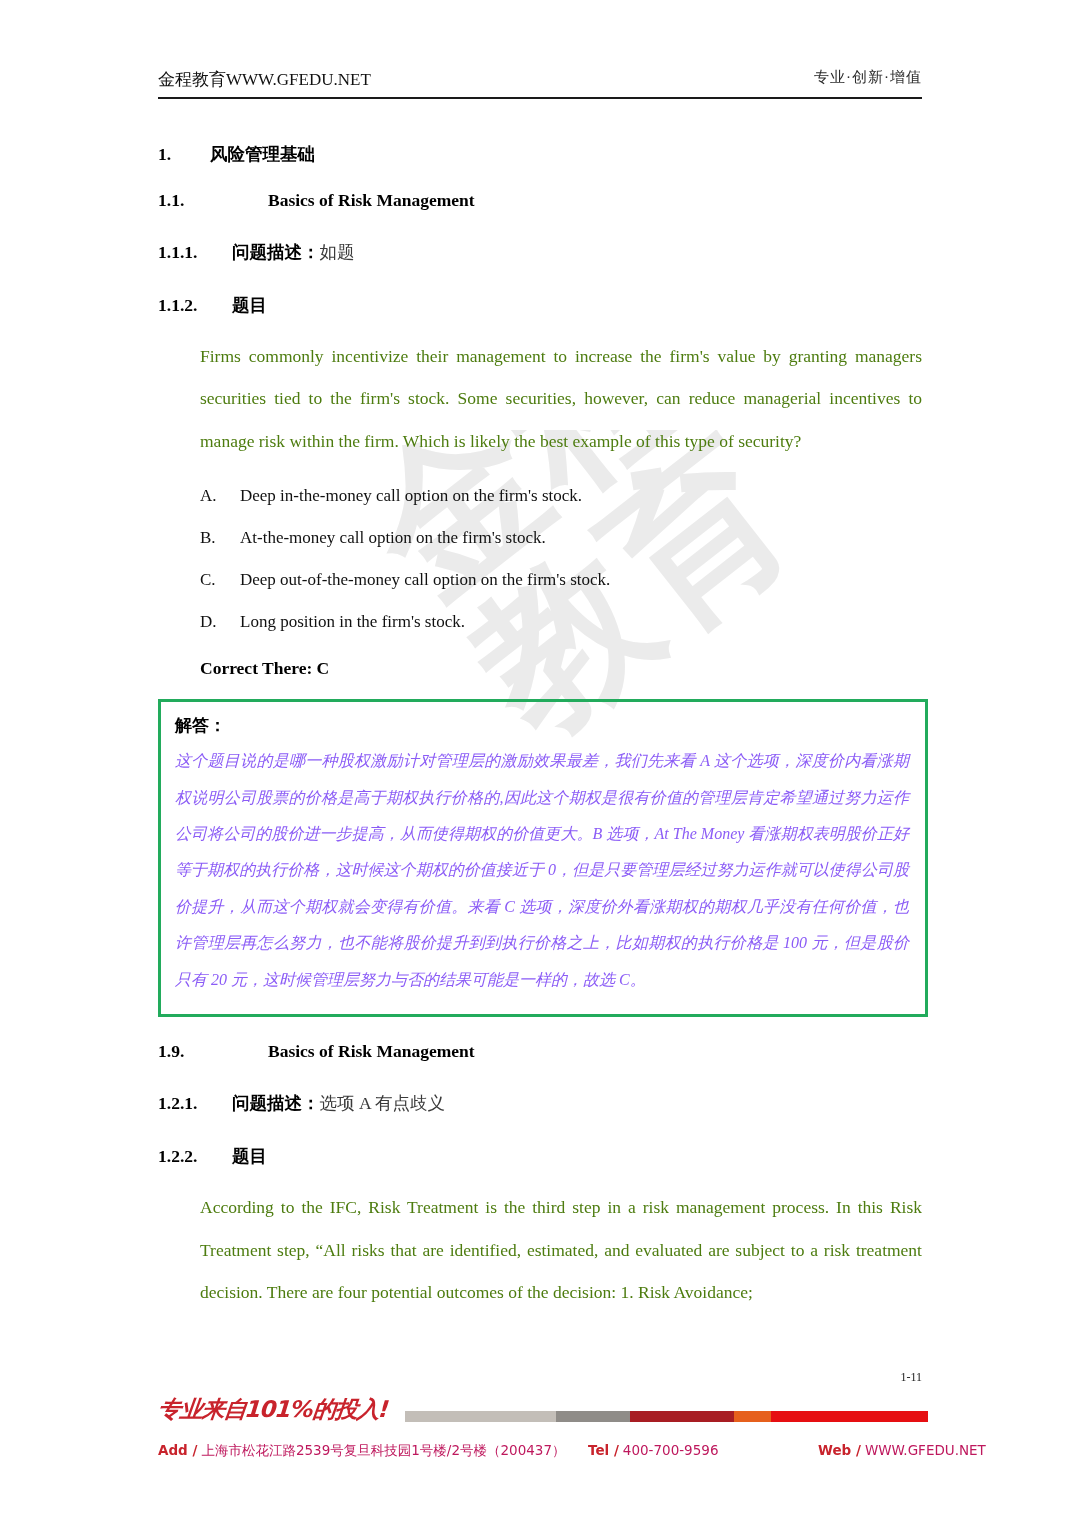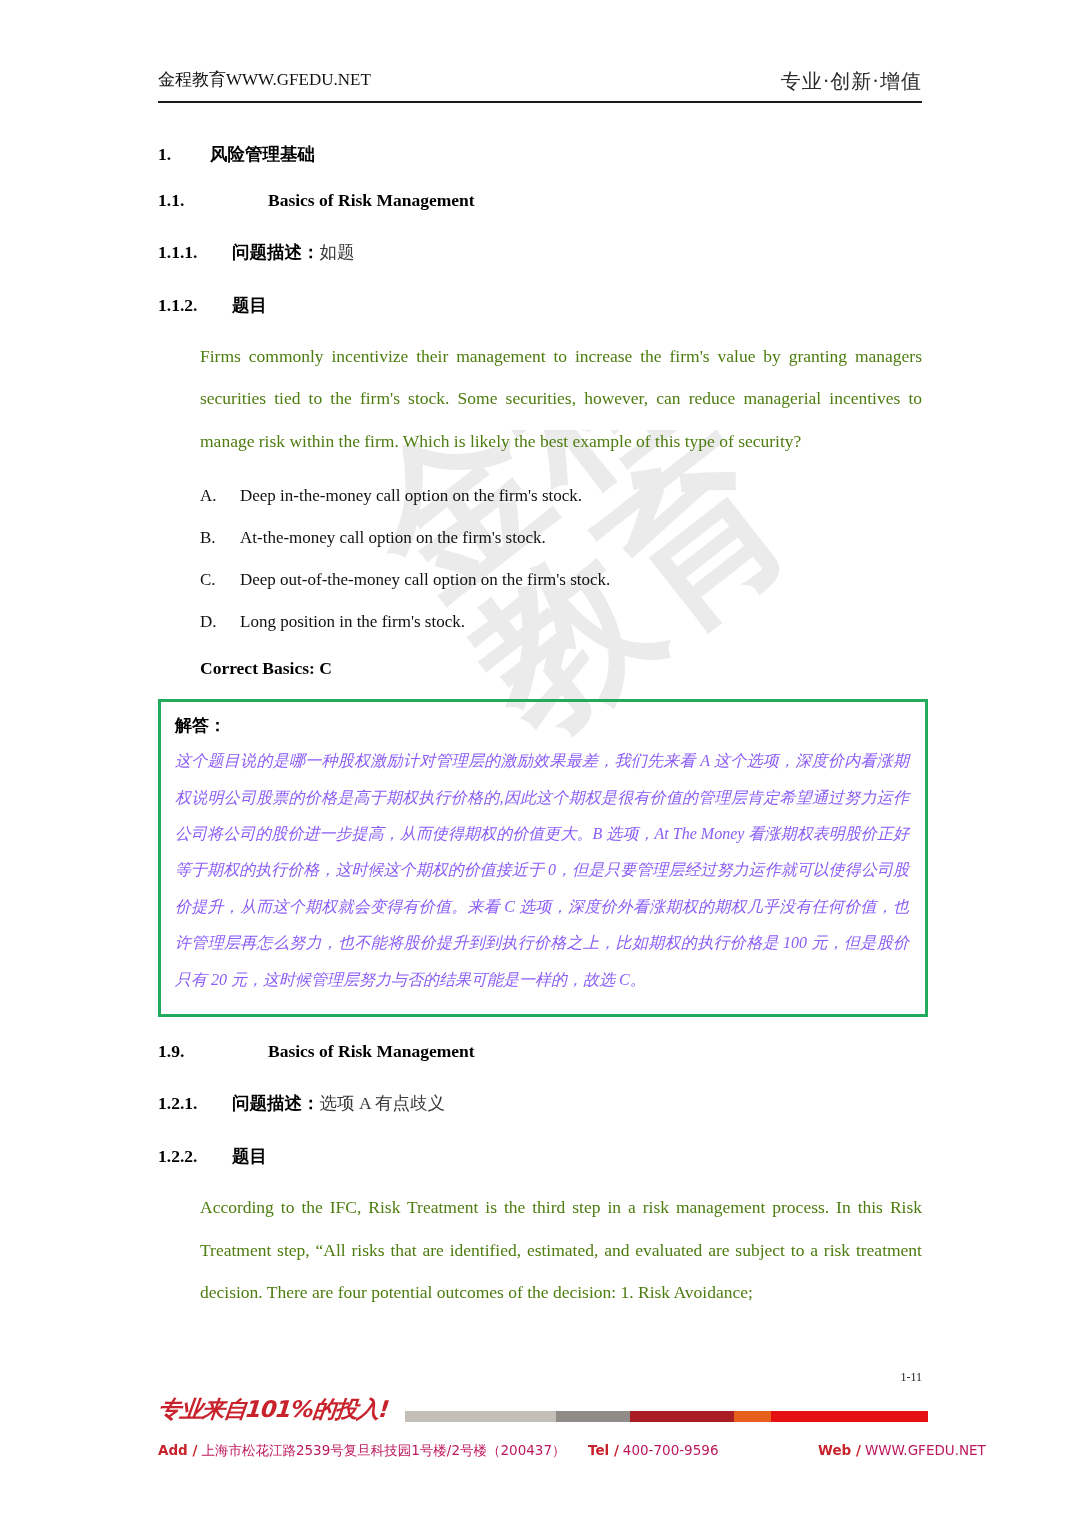--- a/index.html
+++ b/index.html
@@ -63,21 +63,21 @@
     padding-bottom: 6px;
   }
   .header-left {
     font-family: "Liberation Serif", serif;
     font-size: 17px;
     color: #111111;
     letter-spacing: 0px;
   }
   .header-right {
     font-family: "Liberation Serif", serif;
-    font-size: 20px;
+    font-size: 15px;
     color: #2b2b2b;
     letter-spacing: 1px;
   }
   .header-rule {
     border-bottom: 2.2px solid #1a1a1a;
     width: 100%;
   }
 
   
   .content {
@@ -299,21 +299,21 @@
       <div class="choice">
         <span class="choice-letter">C.</span>
         <span class="choice-text">Deep out-of-the-money call option on the firm's stock.</span>
       </div>
       <div class="choice">
         <span class="choice-letter">D.</span>
         <span class="choice-text">Long position in the firm's stock.</span>
       </div>
     </div>
 
-    <div class="correct-answer">Correct Basics: C</div>
+    <div class="correct-answer">Correct There: C</div>
 
     <div class="explain-box" style="border-color: rgb(34, 171, 92);">
       <div class="explain-title">解答：</div>
       <div class="explain-body">这个题目说的是哪一种股权激励计对管理层的激励效果最差，我们先来看 A 这个选项，深度价内看涨期权说明公司股票的价格是高于期权执行价格的,因此这个期权是很有价值的管理层肯定希望通过努力运作公司将公司的股价进一步提高，从而使得期权的价值更大。B 选项，At The Money 看涨期权表明股价正好等于期权的执行价格，这时候这个期权的价值接近于 0，但是只要管理层经过努力运作就可以使得公司股价提升，从而这个期权就会变得有价值。来看 C 选项，深度价外看涨期权的期权几乎没有任何价值，也许管理层再怎么努力，也不能将股价提升到到执行价格之上，比如期权的执行价格是 100 元，但是股价只有 20 元，这时候管理层努力与否的结果可能是一样的，故选 C。</div>
     </div>
 
     <div class="h-num-line h2">
       <span class="h-num">1.9.</span>
       <span class="h-text">Basics of Risk Management</span>
     </div>

